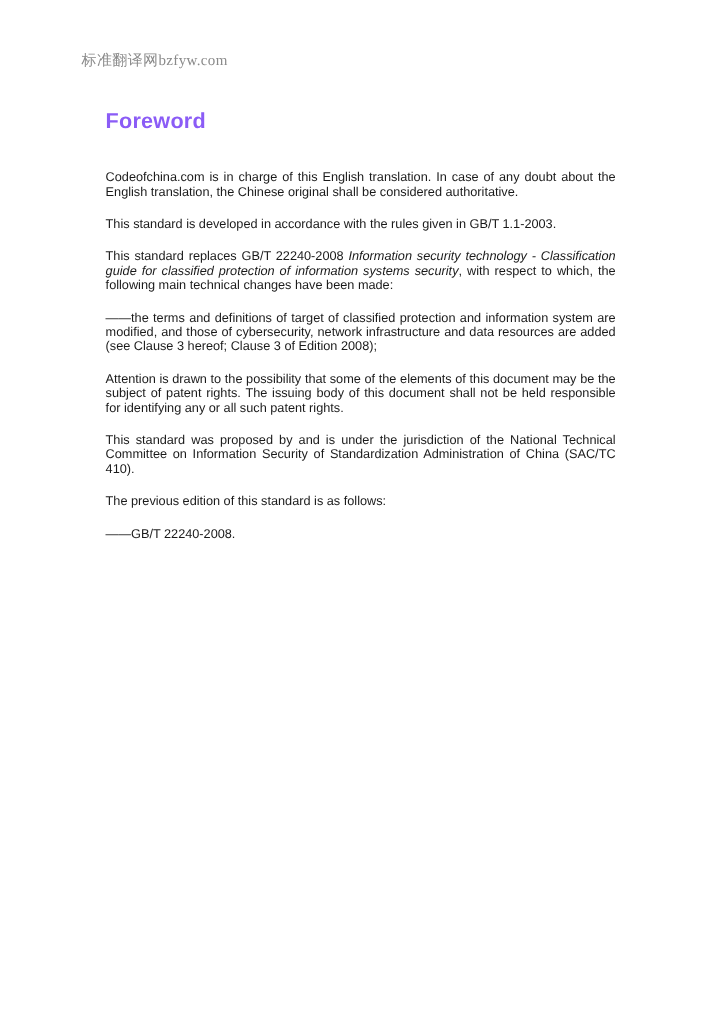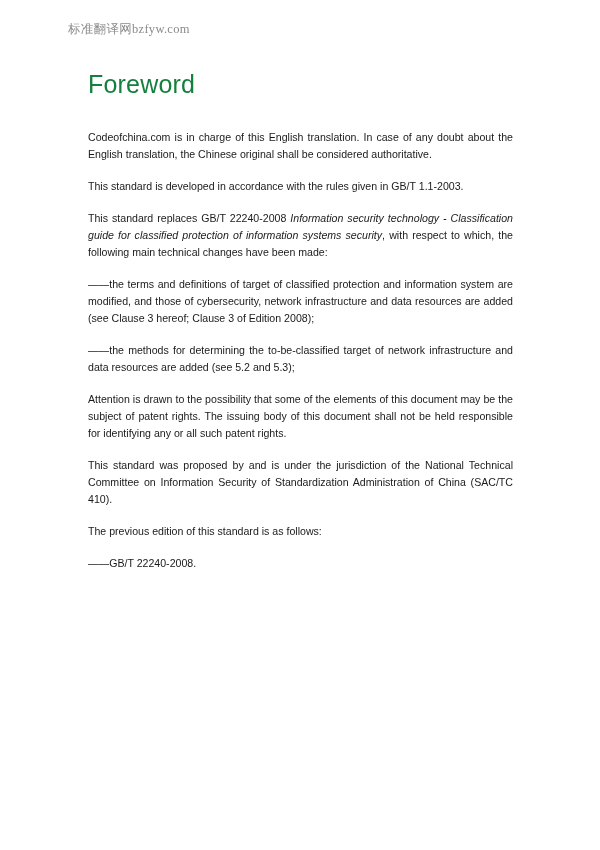--- a/index.html
+++ b/index.html
@@ -8,49 +8,50 @@
     background: #ffffff;
   }
   .page {
     position: relative;
     width: 600px;
     height: 758px;
     background: #ffffff;
     overflow: hidden;
     font-family: "Liberation Sans", sans-serif;
     box-sizing: border-box;
+    margin-top: 21px;
   }
   .watermark {
     position: absolute;
     left: 68px;
     top: 21px;
     font-family: "Liberation Serif", serif;
     font-size: 12.5px;
     color: #8a8a8a;
     letter-spacing: 0.3px;
     white-space: nowrap;
     user-select: none;
   }
   .content {
     position: absolute;
     left: 88px;
     top: 70px;
     width: 425px;
   }
   .doc-title {
     font-family: "Liberation Sans", sans-serif;
-    font-size: 25px;
-    font-weight: normal;
-    color: #15803d;
+    font-size: 18px;
+    font-weight: bold;
+    color: #8b5cf6;
     margin: 0 0 30px 0;
     letter-spacing: 0.2px;
   }
   p.para {
     font-size: 10.6px;
-    line-height: 17px;
+    line-height: 12px;
     color: #1a1a1a;
     margin: 0 0 15px 0;
     text-align: justify;
     text-justify: inter-word;
   }
   p.para:last-child {
     margin-bottom: 0;
   }
   .ital {
     font-style: italic;
@@ -80,21 +81,20 @@
     <p class="para">Codeofchina.com is in charge of this English translation. In case of any doubt about the English translation, the Chinese original shall be considered authoritative.</p>
 
     <p class="para">This standard is developed in accordance with the rules given in GB/T 1.1-2003.</p>
 
     <p class="para">
       <span>This standard replaces GB/T 22240-2008 </span><span class="ital">Information security technology - Classification guide for classified protection of information systems security</span><span>, with respect to which, the following main technical changes have been made:</span>
     </p>
 
     <p class="para">——the terms and definitions of target of classified protection and information system are modified, and those of cybersecurity, network infrastructure and data resources are added (see Clause 3 hereof; Clause 3 of Edition 2008);</p>
 
-    <p class="para">——the methods for determining the to-be-classified target of network infrastructure and data resources are added (see 5.2 and 5.3);</p>
 
 
 
     <p class="para">Attention is drawn to the possibility that some of the elements of this document may be the subject of patent rights. The issuing body of this document shall not be held responsible for identifying any or all such patent rights.</p>
 
     <p class="para">This standard was proposed by and is under the jurisdiction of the National Technical Committee on Information Security of Standardization Administration of China (SAC/TC 410).</p>
 
     <p class="para">The previous edition of this standard is as follows:</p>
 
     <p class="para">——GB/T 22240-2008.</p>

